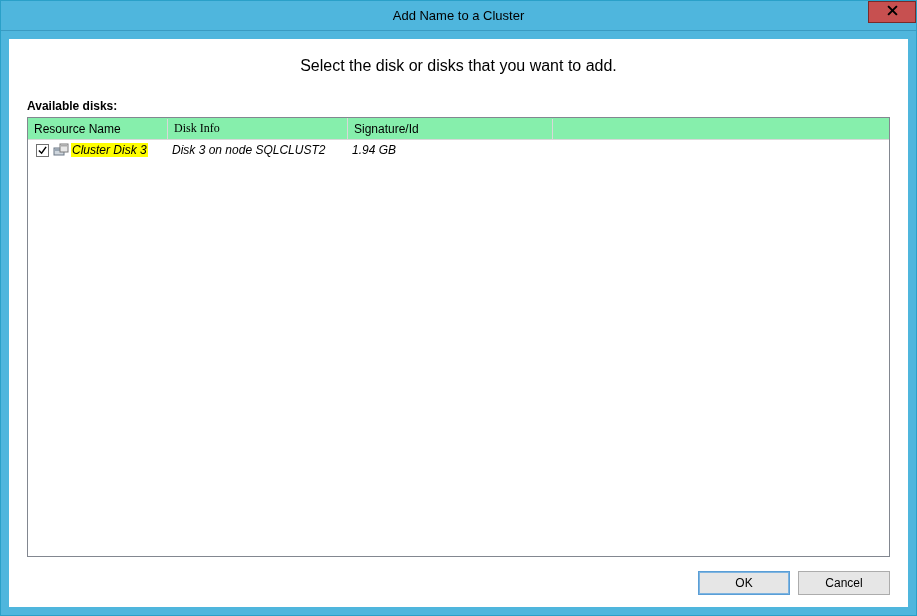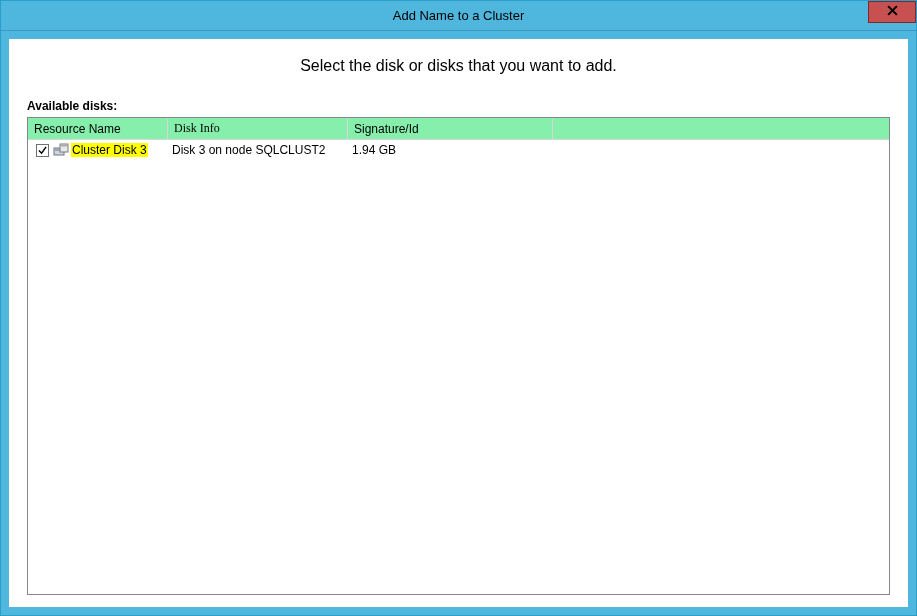--- a/index.html
+++ b/index.html
@@ -115,20 +115,21 @@
     }
     .row-cell {
       font-size: 12px;
       color: #000;
       padding: 0 4px;
       white-space: nowrap;
       overflow: hidden;
       display: flex;
       align-items: center;
       gap: 2px;
+      font-style: italic;
     }
     .row-cell.diskinfo { width: 180px; }
     .row-cell.capacity { width: 210px; }
     .row-cell.signature { width: 205px; }
     .row-cell.resource { width: 136px; }
     .checkbox {
       width: 13px;
       height: 13px;
       border: 1px solid #707070;
       background: #fff;
@@ -219,15 +220,19 @@
                 </svg>
               </span>
               <span class="highlight">Cluster Disk 3</span>
             </div>
             <div class="row-cell diskinfo">Disk 3 on node SQLCLUST2</div>
             <div class="row-cell capacity">1.94 GB</div>
           </div>
         </div>
       </div>
 
+      <div class="button-row">
+        <div class="btn default">OK</div>
+        <div class="btn">Cancel</div>
+      </div>
     </div>
   </div>
 </div>
 
 </body></html>

